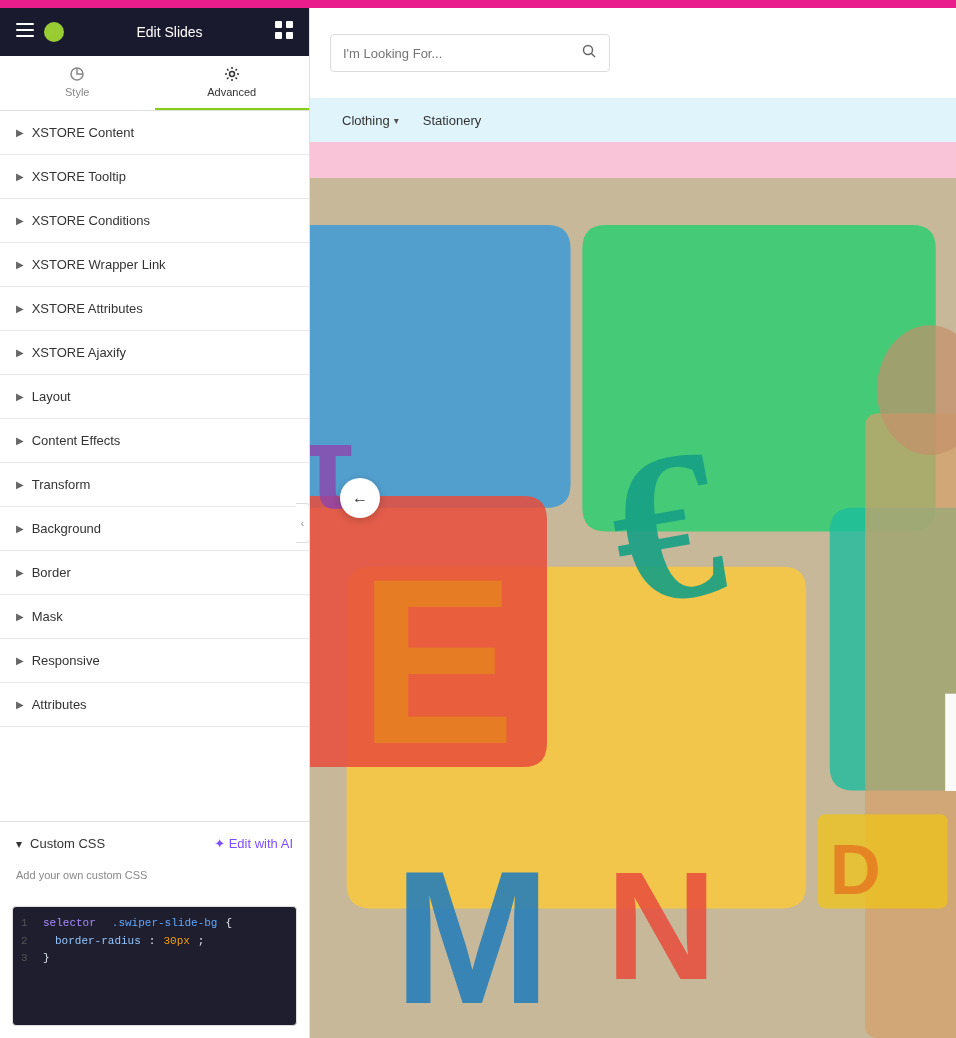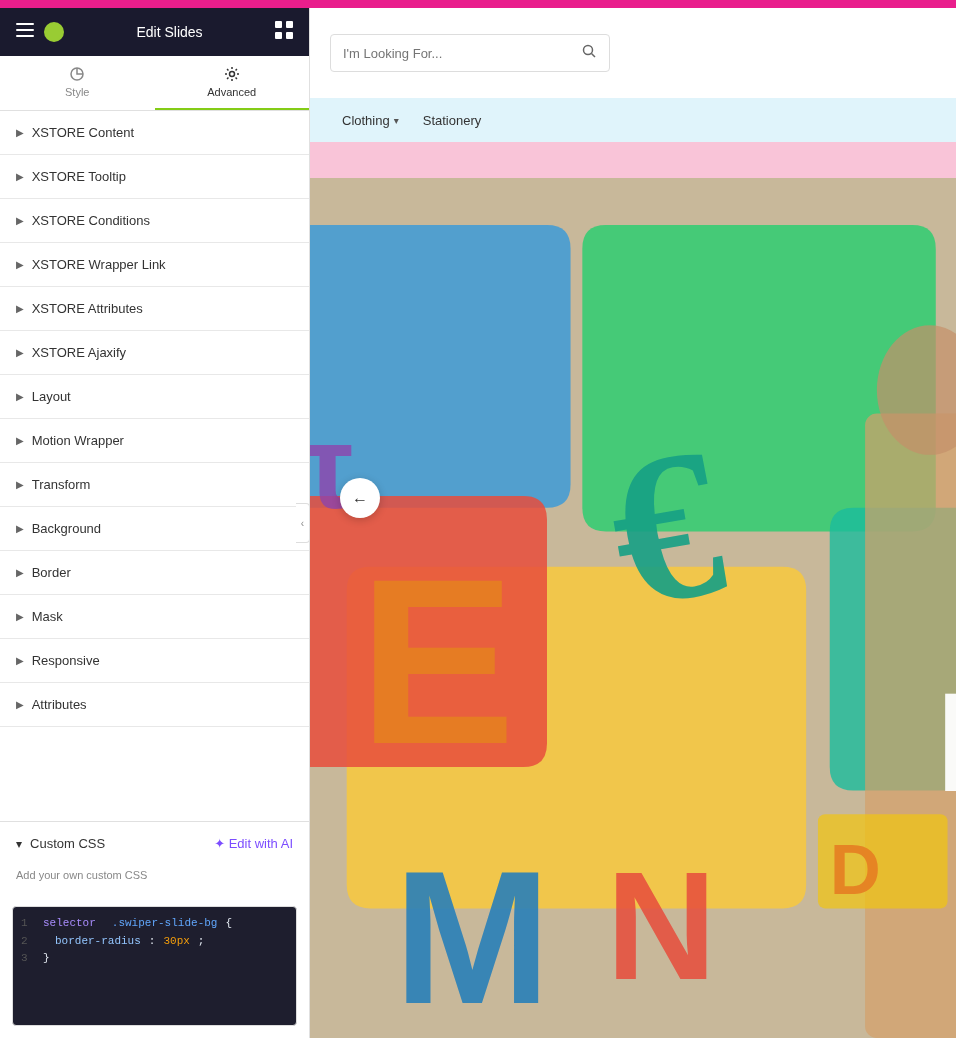--- a/index.html
+++ b/index.html
@@ -375,21 +375,21 @@
       <div class="accordion-item">
         <div class="accordion-header">
           <span class="arrow">▶</span>
           <span>Layout</span>
         </div>
       </div>
 
       <div class="accordion-item">
         <div class="accordion-header">
           <span class="arrow">▶</span>
-          <span>Motion Wrapper</span>
+          <span>Content Effects</span>
         </div>
       </div>
 
       <div class="accordion-item">
         <div class="accordion-header">
           <span class="arrow">▶</span>
           <span>Transform</span>
         </div>
       </div>
 

